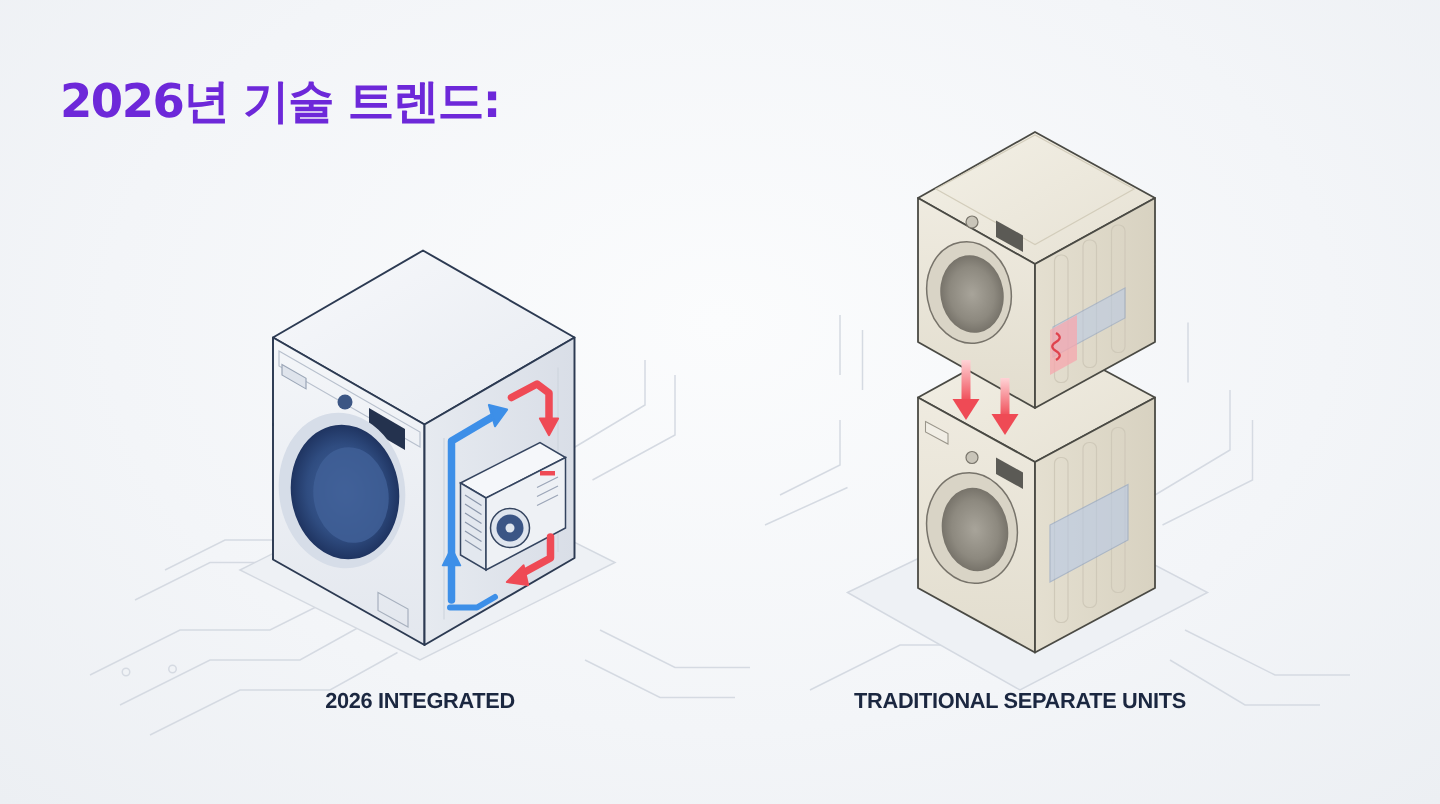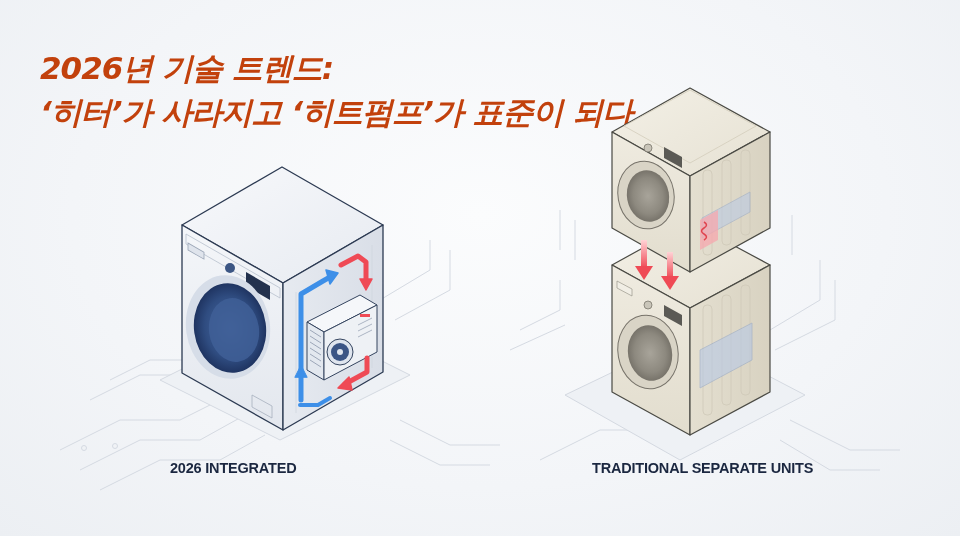--- a/index.html
+++ b/index.html
@@ -1,31 +1,30 @@
 <!DOCTYPE html>
 <html><head>
 <meta charset="utf-8">
 <style>
   html,body{margin:0;padding:0;}
   body{width:960px;height:536px;overflow:hidden;position:relative;
     background:radial-gradient(ellipse at 50% 40%, #fbfcfd 0%, #f3f5f8 60%, #eceff3 100%);
     font-family:"DejaVu Sans","Liberation Sans",sans-serif;}
-  .title{position:absolute;left:40px;top:46px;color:#c2410c;font-weight:bold;font-size:31px;line-height:44px;letter-spacing:-1px;margin:0;font-style:italic;}
+  .title{position:absolute;left:40px;top:46px;color:#6d28d9;font-weight:bold;font-size:31px;line-height:44px;letter-spacing:-1px;margin:0;}
   .title div{white-space:nowrap;}
   .scene{position:absolute;left:0;top:0;width:960px;height:536px;}
-  .caption{position:absolute;color:#1b2740;font-weight:bold;font-size:14.5px;line-height:21px;font-family:"Liberation Sans",sans-serif;letter-spacing:-0.2px;}
+  .caption{position:absolute;color:#1b2740;font-weight:bold;font-size:14.5px;line-height:21px;text-align:center;font-family:"Liberation Sans",sans-serif;letter-spacing:-0.2px;}
   .cap-left{left:170px;top:458px;width:220px;}
-  .cap-right{left:592px;top:458px;width:240px;}
+  .cap-right{left:560px;top:458px;width:240px;}
 </style>
 </head>
 <body>
 
 <h1 class="title">
   <div>2026년 기술 트렌드:</div>
-  <div>‘히터’가 사라지고 ‘히트펌프’가 표준이 되다</div>
 </h1>
 
 <svg class="scene" viewBox="0 0 960 536" xmlns="http://www.w3.org/2000/svg">
   <defs>
     <linearGradient id="gTop" x1="0" y1="0" x2="1" y2="1">
       <stop offset="0" stop-color="#f7f8fb"></stop>
         <stop offset="1" stop-color="#e7ebf1"></stop>
     </linearGradient>
     <linearGradient id="gFront" x1="0" y1="0" x2="0" y2="1">
       <stop offset="0" stop-color="#f4f6f9"></stop>

